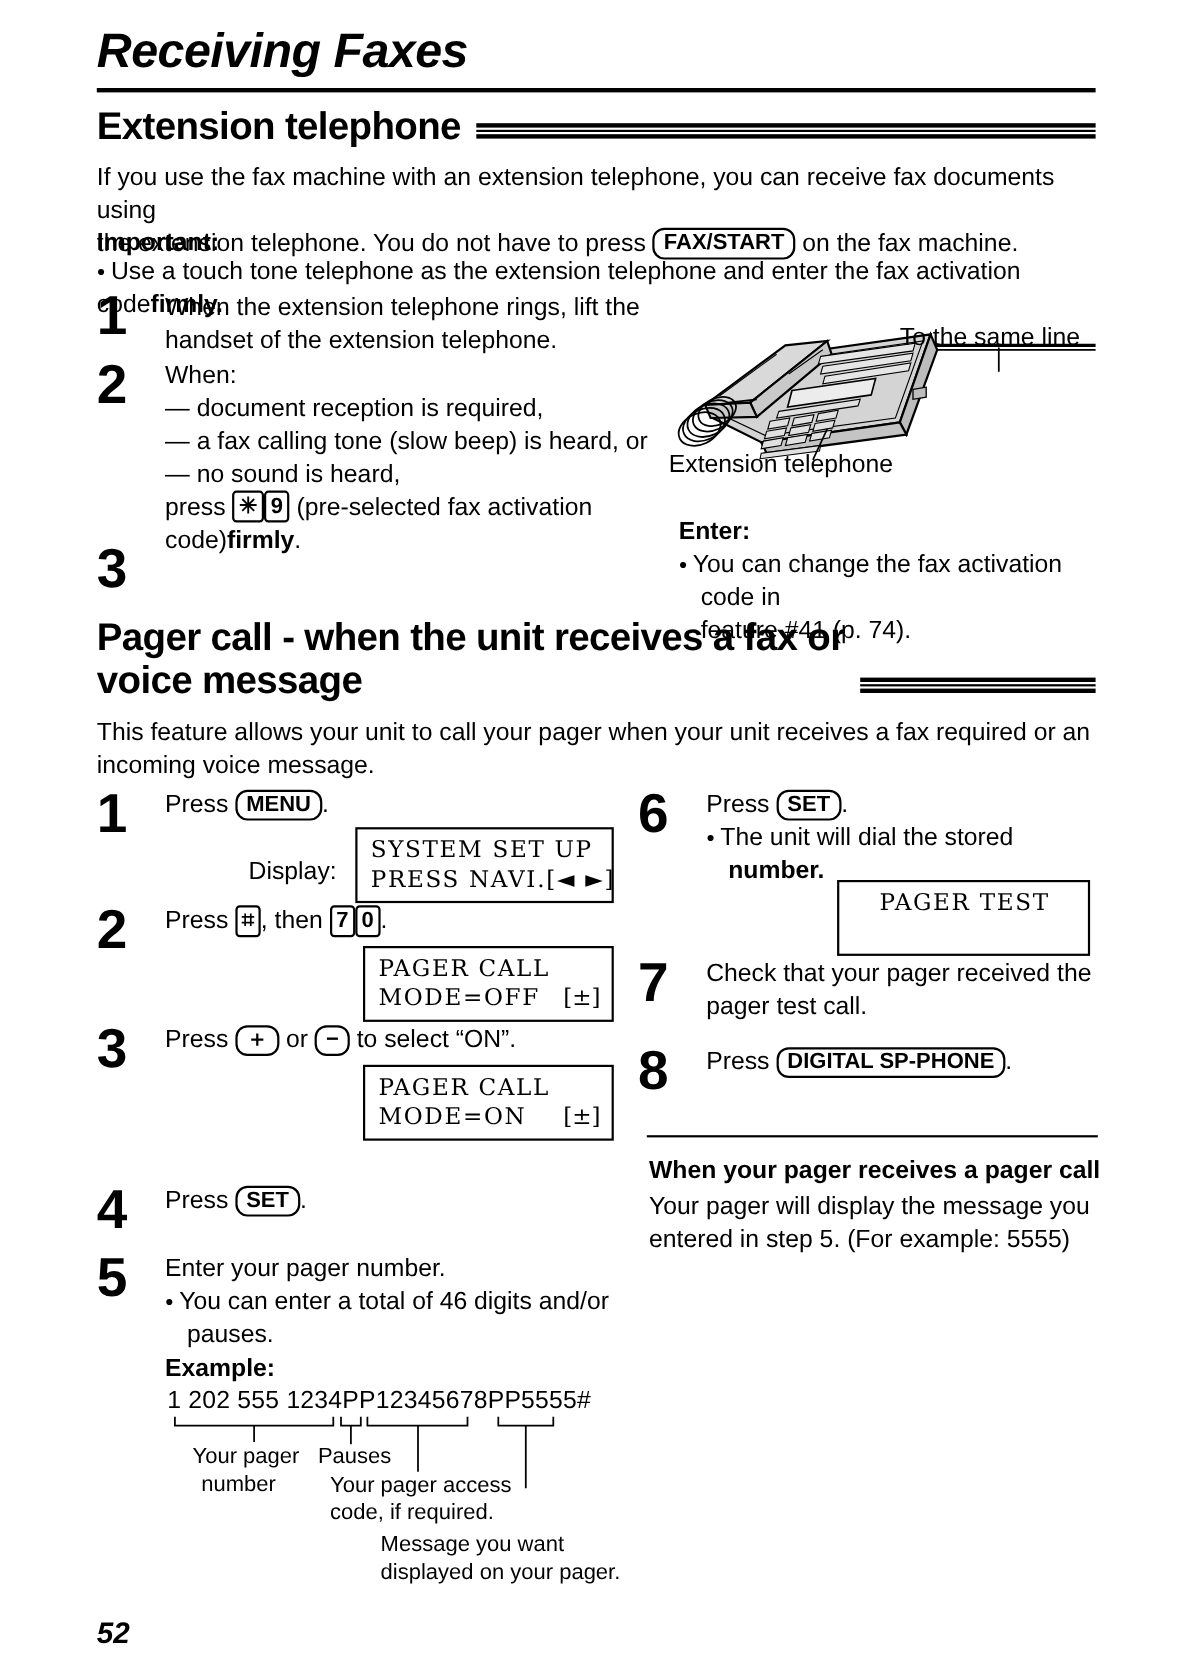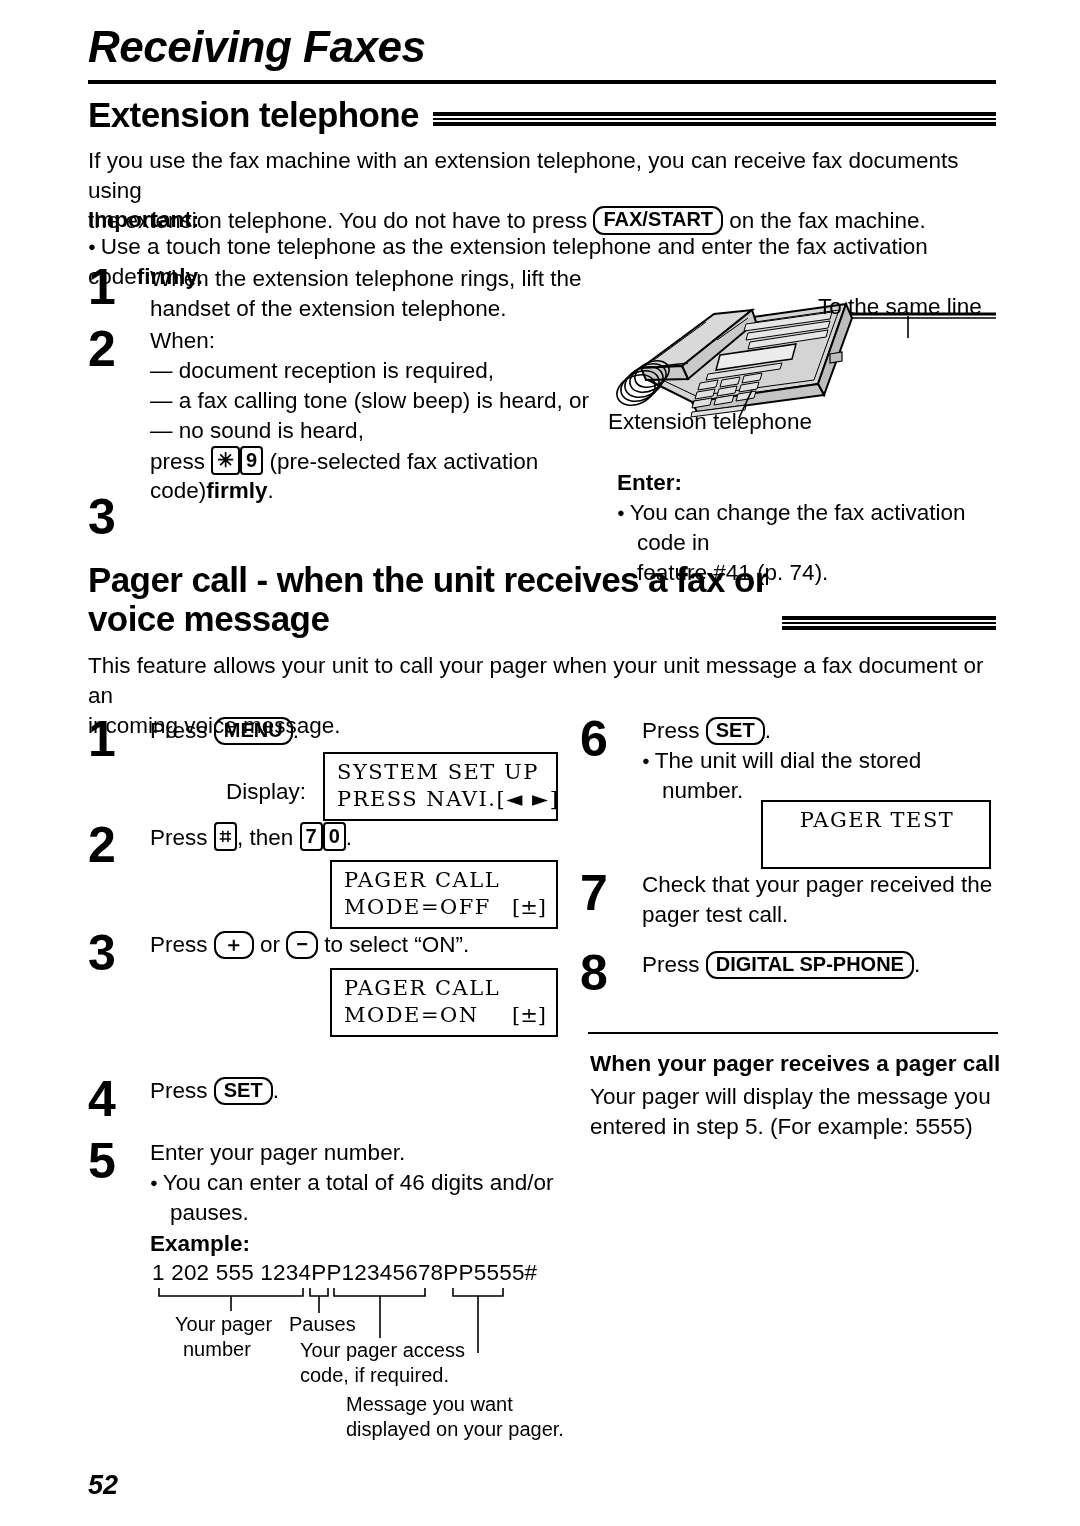--- a/index.html
+++ b/index.html
@@ -325,21 +325,21 @@
     <div class="sec-rules">
       <i class="thick"></i>
         <i class="gap"></i>
         <i class="thin"></i>
         <i class="gap"></i>
         <i class="thick"></i>
     </div>
   </div>
 
   <div class="para" style="left:88px; top:651px; width:912px;">
-    <div>This feature allows your unit to call your pager when your unit message a fax document or an</div>
+    <div>This feature allows your unit to call your pager when your unit receives a fax required or an</div>
     <div>incoming voice message.</div>
   </div>
 
   <div class="step" style="left:88px; top:716px; width:480px;">
     <div class="num">1</div>
     <div class="body">
       <div>
         <span>Press</span>
         <span class="keycap">MENU</span><span>.</span>
       </div>
@@ -442,21 +442,21 @@
   </div>
 
   <div class="step" style="left:580px; top:716px; width:420px;">
     <div class="num">6</div>
     <div class="body">
       <div>
         <span>Press</span>
         <span class="keycap">SET</span><span>.</span>
       </div>
       <div class="hang"><span class="bul">The unit will dial the stored</span></div>
-      <div style="padding-left:20px;">number.</div>
+      <div style="padding-left:20px;font-weight:bold;">number.</div>
     </div>
   </div>
   <div class="lcd" style="left:761px; top:800px; width:230px; text-align:center;">
     <div class="row">PAGER TEST</div>
     <div class="row">&nbsp;</div>
   </div>
 
   <div class="step" style="left:580px; top:870px; width:420px;">
     <div class="num">7</div>
     <div class="body">

